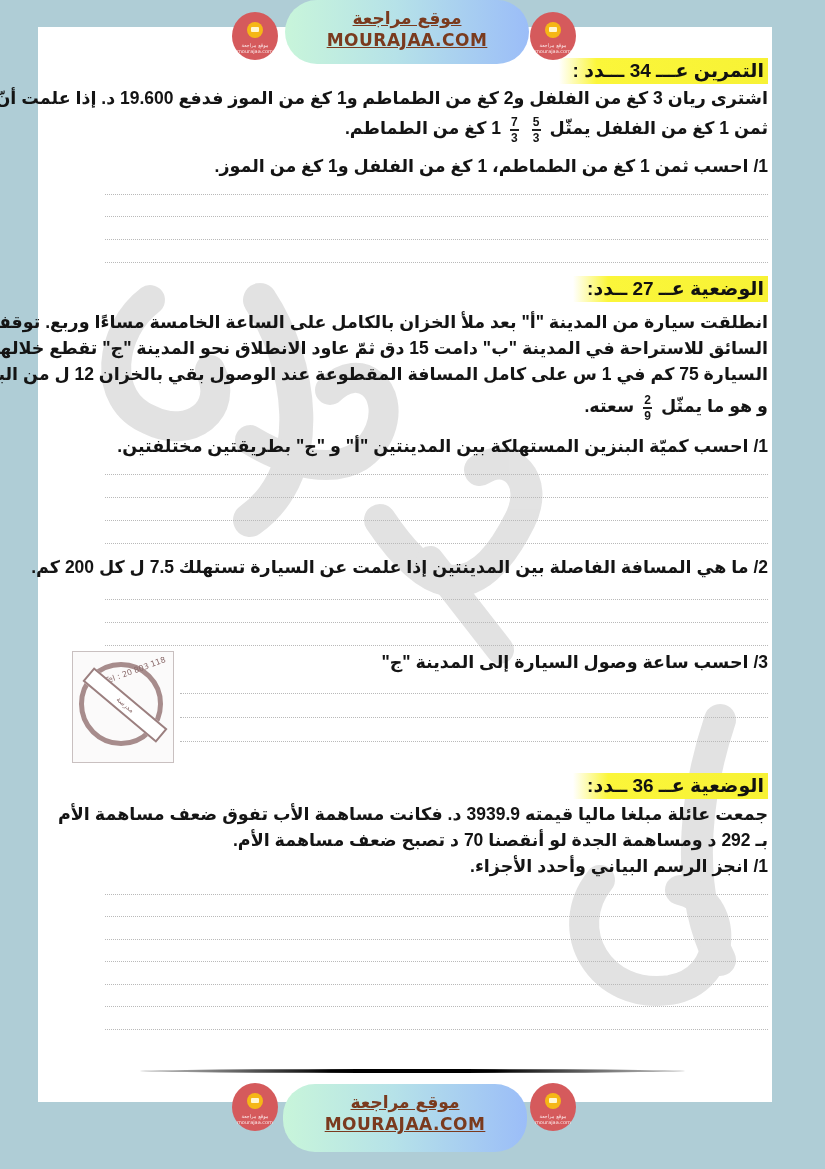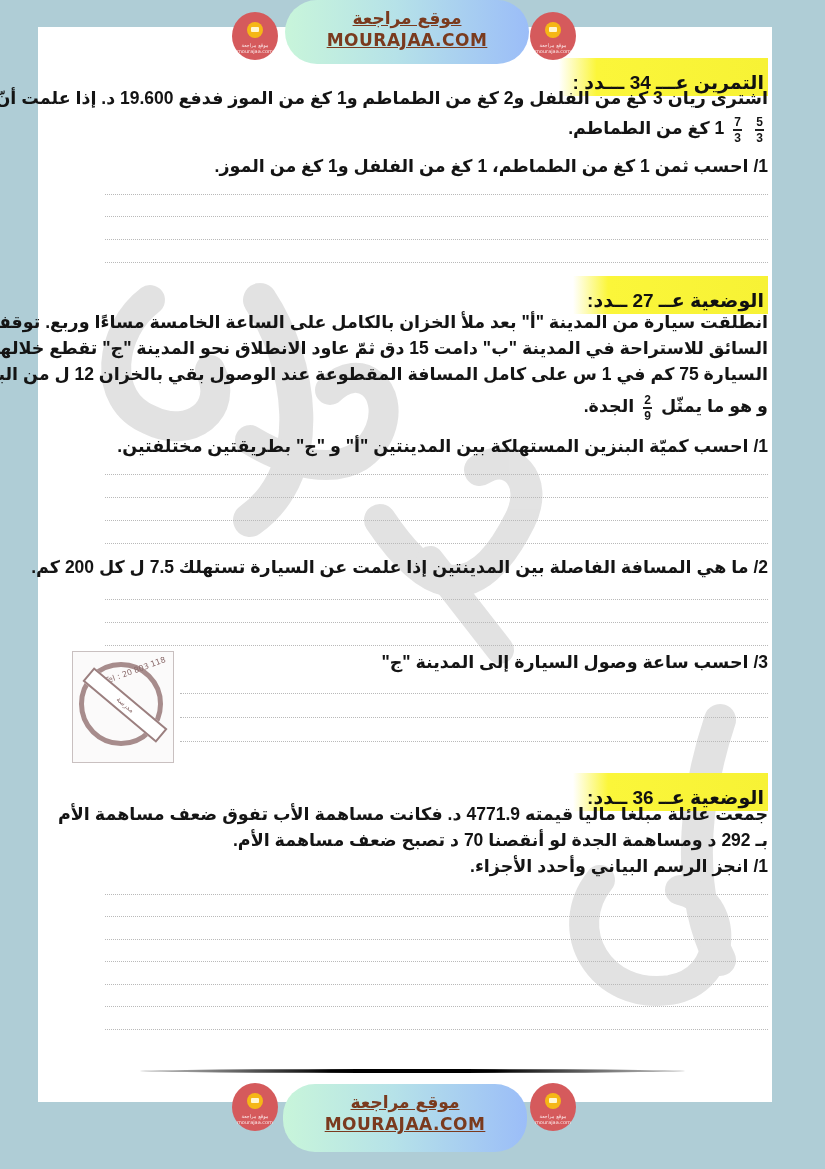--- a/index.html
+++ b/index.html
@@ -11,21 +11,21 @@
     font-family: "Liberation Sans", "DejaVu Sans", sans-serif;
   }
   .page {
     position: absolute; left: 38px; top: 27px; width: 734px; height: 1075px;
     background: #ffffff;
   }
   
   .wm { position: absolute; left: 0; top: 0; width: 825px; height: 1169px; pointer-events: none; }
   .heading {
     position: absolute; right: 57px; height: 26px; line-height: 26px;
-    padding: 12px 4px 0 14px;
+    padding: 0 4px 0 14px;
     background: linear-gradient(90deg, rgba(255,255,120,0) 0%, #fbf63a 18%, #f7f235 100%);
     font-weight: bold; font-size: 19px; color: #111;
     direction: rtl;
   }
   .line {
     position: absolute; right: 57px; width: 710px; direction: rtl; text-align: justify;
     font-weight: bold; font-size: 17.5px; color: #141414; white-space: nowrap;
     text-align-last: justify; line-height: 24px; height: 24px;
   }
   .q { position: absolute; right: 57px; direction: rtl; font-weight: bold; font-size: 17.5px; color: #141414; white-space: nowrap; line-height: 24px; }
@@ -109,20 +109,21 @@
   <span class="en">MOURAJAA.COM</span>
 </div>
 <div class="brand-badge" style="left:530px; top:12px;">
   <span class="logo"></span>
   <span class="cap"><span>موقع مراجعة</span><br><span>mourajaa.com</span></span>
 </div>
 
 <div class="heading" style="top:58px;">التمرين عـــ 34 ـــدد :</div>
 <div class="line" style="top:86px;padding-left:24px;">اشترى ريان 3 كغ من الفلفل و2 كغ من الطماطم و1 كغ من الموز فدفع 19.600 د. إذا علمت أنّ</div>
 <div class="q" style="top:116px;">
+  <span>ثمن 1 كغ من الفلفل يمثّل</span>
   <span class="frac">
       <span>5</span>
       <span class="bar"></span>
       <span>3</span>
     </span>
   <span class="frac">
       <span>7</span>
       <span class="bar"></span>
       <span>3</span>
     </span>
@@ -139,21 +140,21 @@
 <div class="line" style="top:310px;">انطلقت سيارة من المدينة "أ" بعد ملأ الخزان بالكامل على الساعة الخامسة مساءًا وربع. توقف</div>
 <div class="line" style="top:336px;">السائق للاستراحة في المدينة "ب" دامت 15 دق ثمّ عاود الانطلاق نحو المدينة "ج" تقطع خلالها</div>
 <div class="line" style="top:362px;">السيارة 75 كم في 1 س على كامل المسافة المقطوعة عند الوصول بقي بالخزان 12 ل من البنزين</div>
 <div class="q" style="top:394px;">
   <span>و هو ما يمثّل</span>
   <span class="frac">
       <span>2</span>
       <span class="bar"></span>
       <span>9</span>
     </span>
-  <span>الجدة.</span>
+  <span>سعته.</span>
 </div>
 <div class="q" style="top:434px;">1/ احسب كميّة البنزين المستهلكة بين المدينتين "أ" و "ج" بطريقتين مختلفتين.</div>
 
 <div class="dots" style="top:474px;"></div>
 <div class="dots" style="top:497px;"></div>
 <div class="dots" style="top:520px;"></div>
 <div class="dots" style="top:543px;"></div>
 
 <div class="q" style="top:555px;">2/ ما هي المسافة الفاصلة بين المدينتين إذا علمت عن السيارة تستهلك 7.5 ل كل 200 كم.</div>
 
@@ -167,21 +168,21 @@
 <div class="dots" style="top:717px; left:180px; width:588px;"></div>
 <div class="dots" style="top:741px; left:180px; width:588px;"></div>
 
 <div class="stamp">
   <div class="ring"></div>
   <div class="tel">Tel : 20 803 118</div>
   <div class="band">مدرسة</div>
 </div>
 
 <div class="heading" style="top:773px;">الوضعية عــ 36 ــدد:</div>
-<div class="line" style="top:802px;">جمعت عائلة مبلغا ماليا قيمته 4771.9 د. فكانت مساهمة الأب تفوق ضعف مساهمة الأم</div>
+<div class="line" style="top:802px;">جمعت عائلة مبلغا ماليا قيمته 3939.9 د. فكانت مساهمة الأب تفوق ضعف مساهمة الأم</div>
 <div class="q" style="top:828px;">بـ 292 د ومساهمة الجدة لو أنقصنا 70 د تصبح ضعف مساهمة الأم.</div>
 <div class="q" style="top:854px;">1/ انجز الرسم البياني وأحدد الأجزاء.</div>
 
 <div class="dots" style="top:894px;"></div>
 <div class="dots" style="top:916px;"></div>
 <div class="dots" style="top:939px;"></div>
 <div class="dots" style="top:961px;"></div>
 <div class="dots" style="top:984px;"></div>
 <div class="dots" style="top:1006px;"></div>
 <div class="dots" style="top:1029px;"></div>

